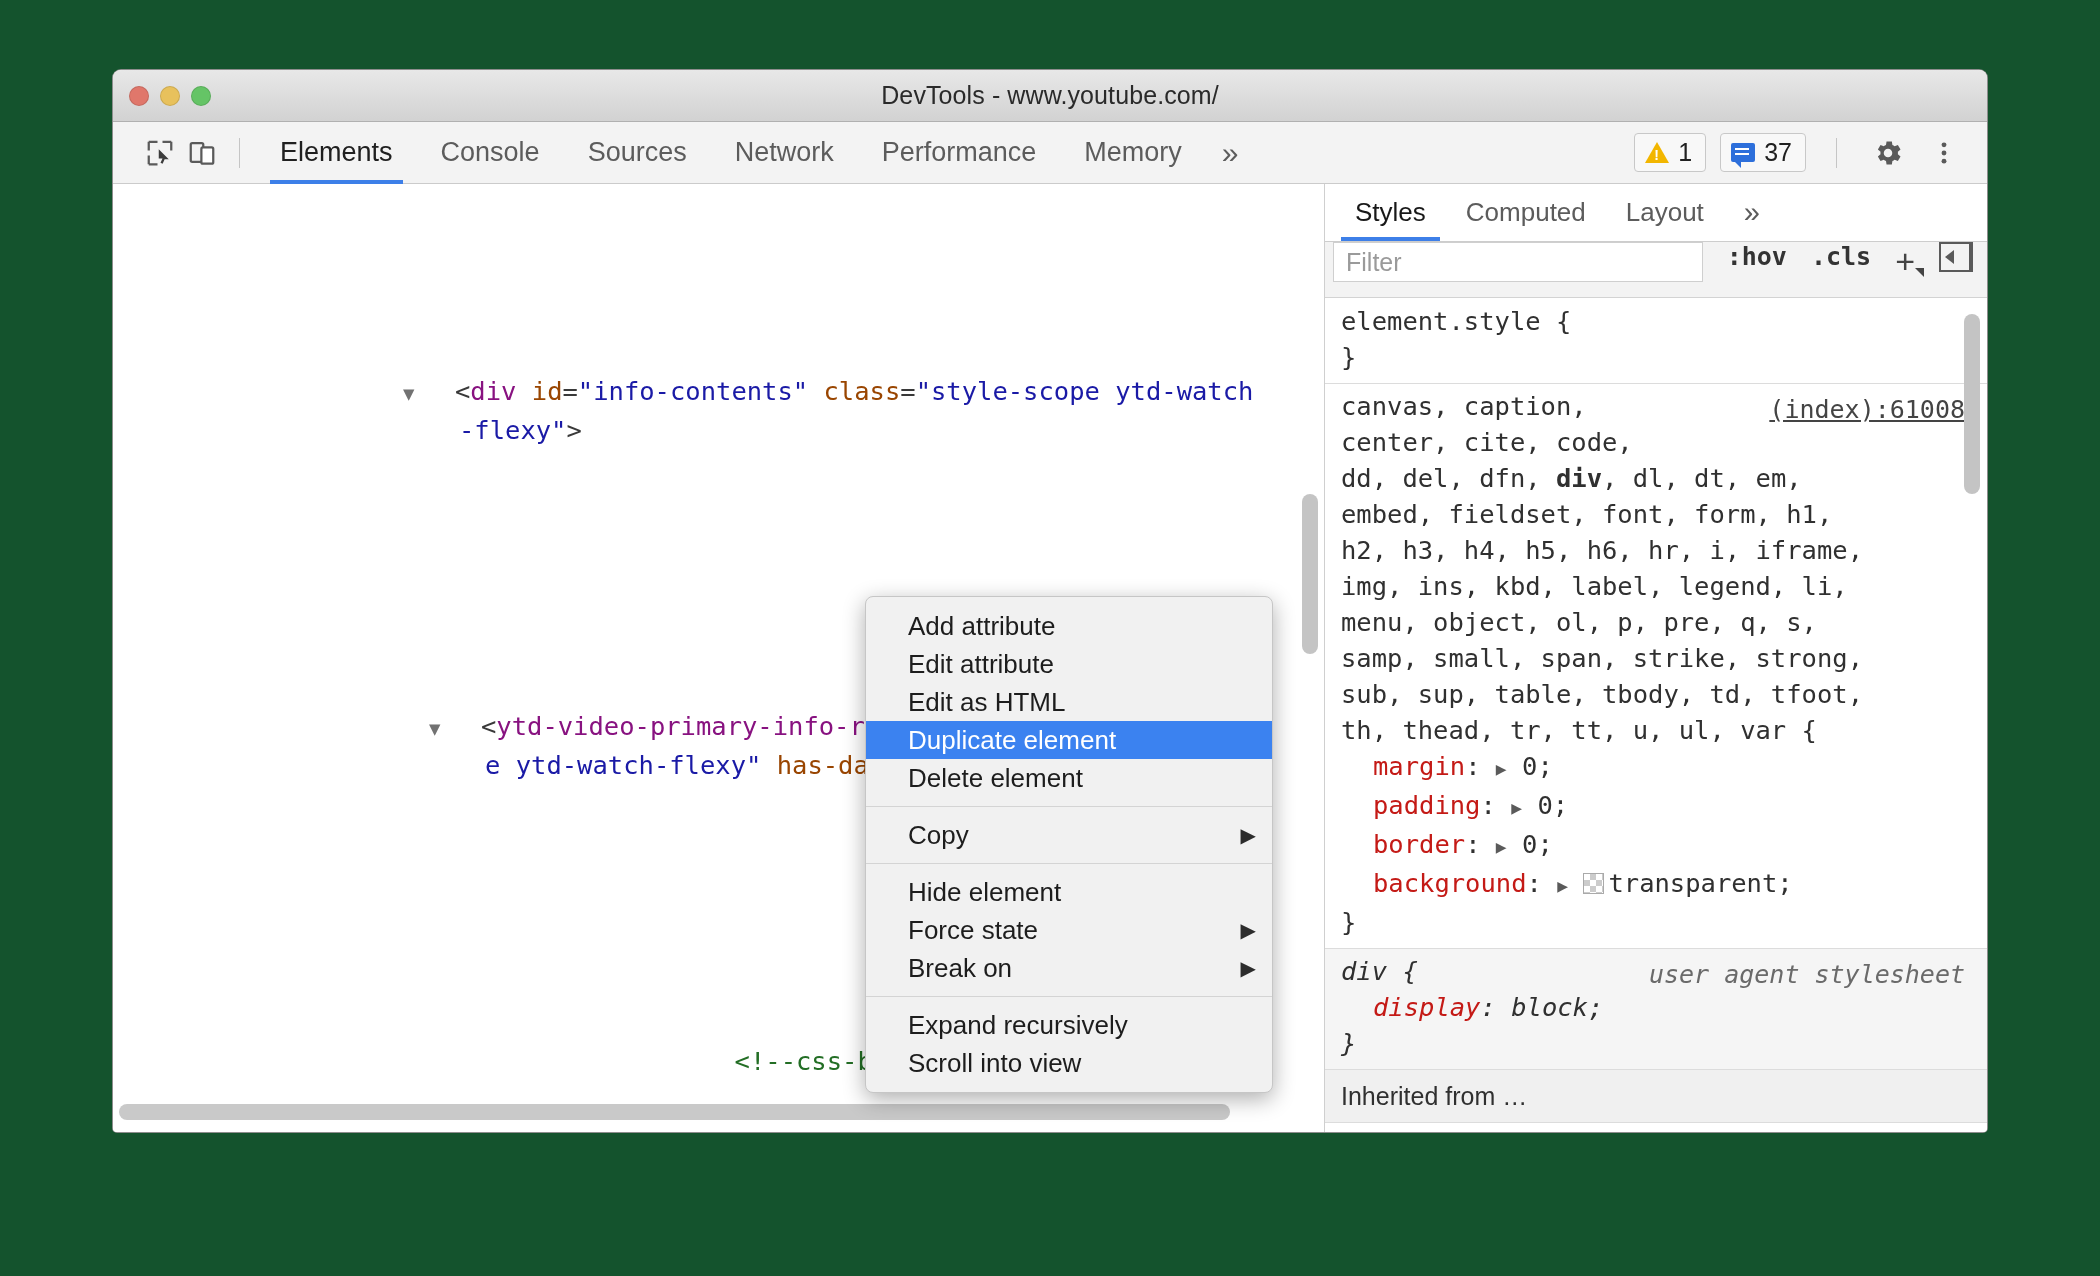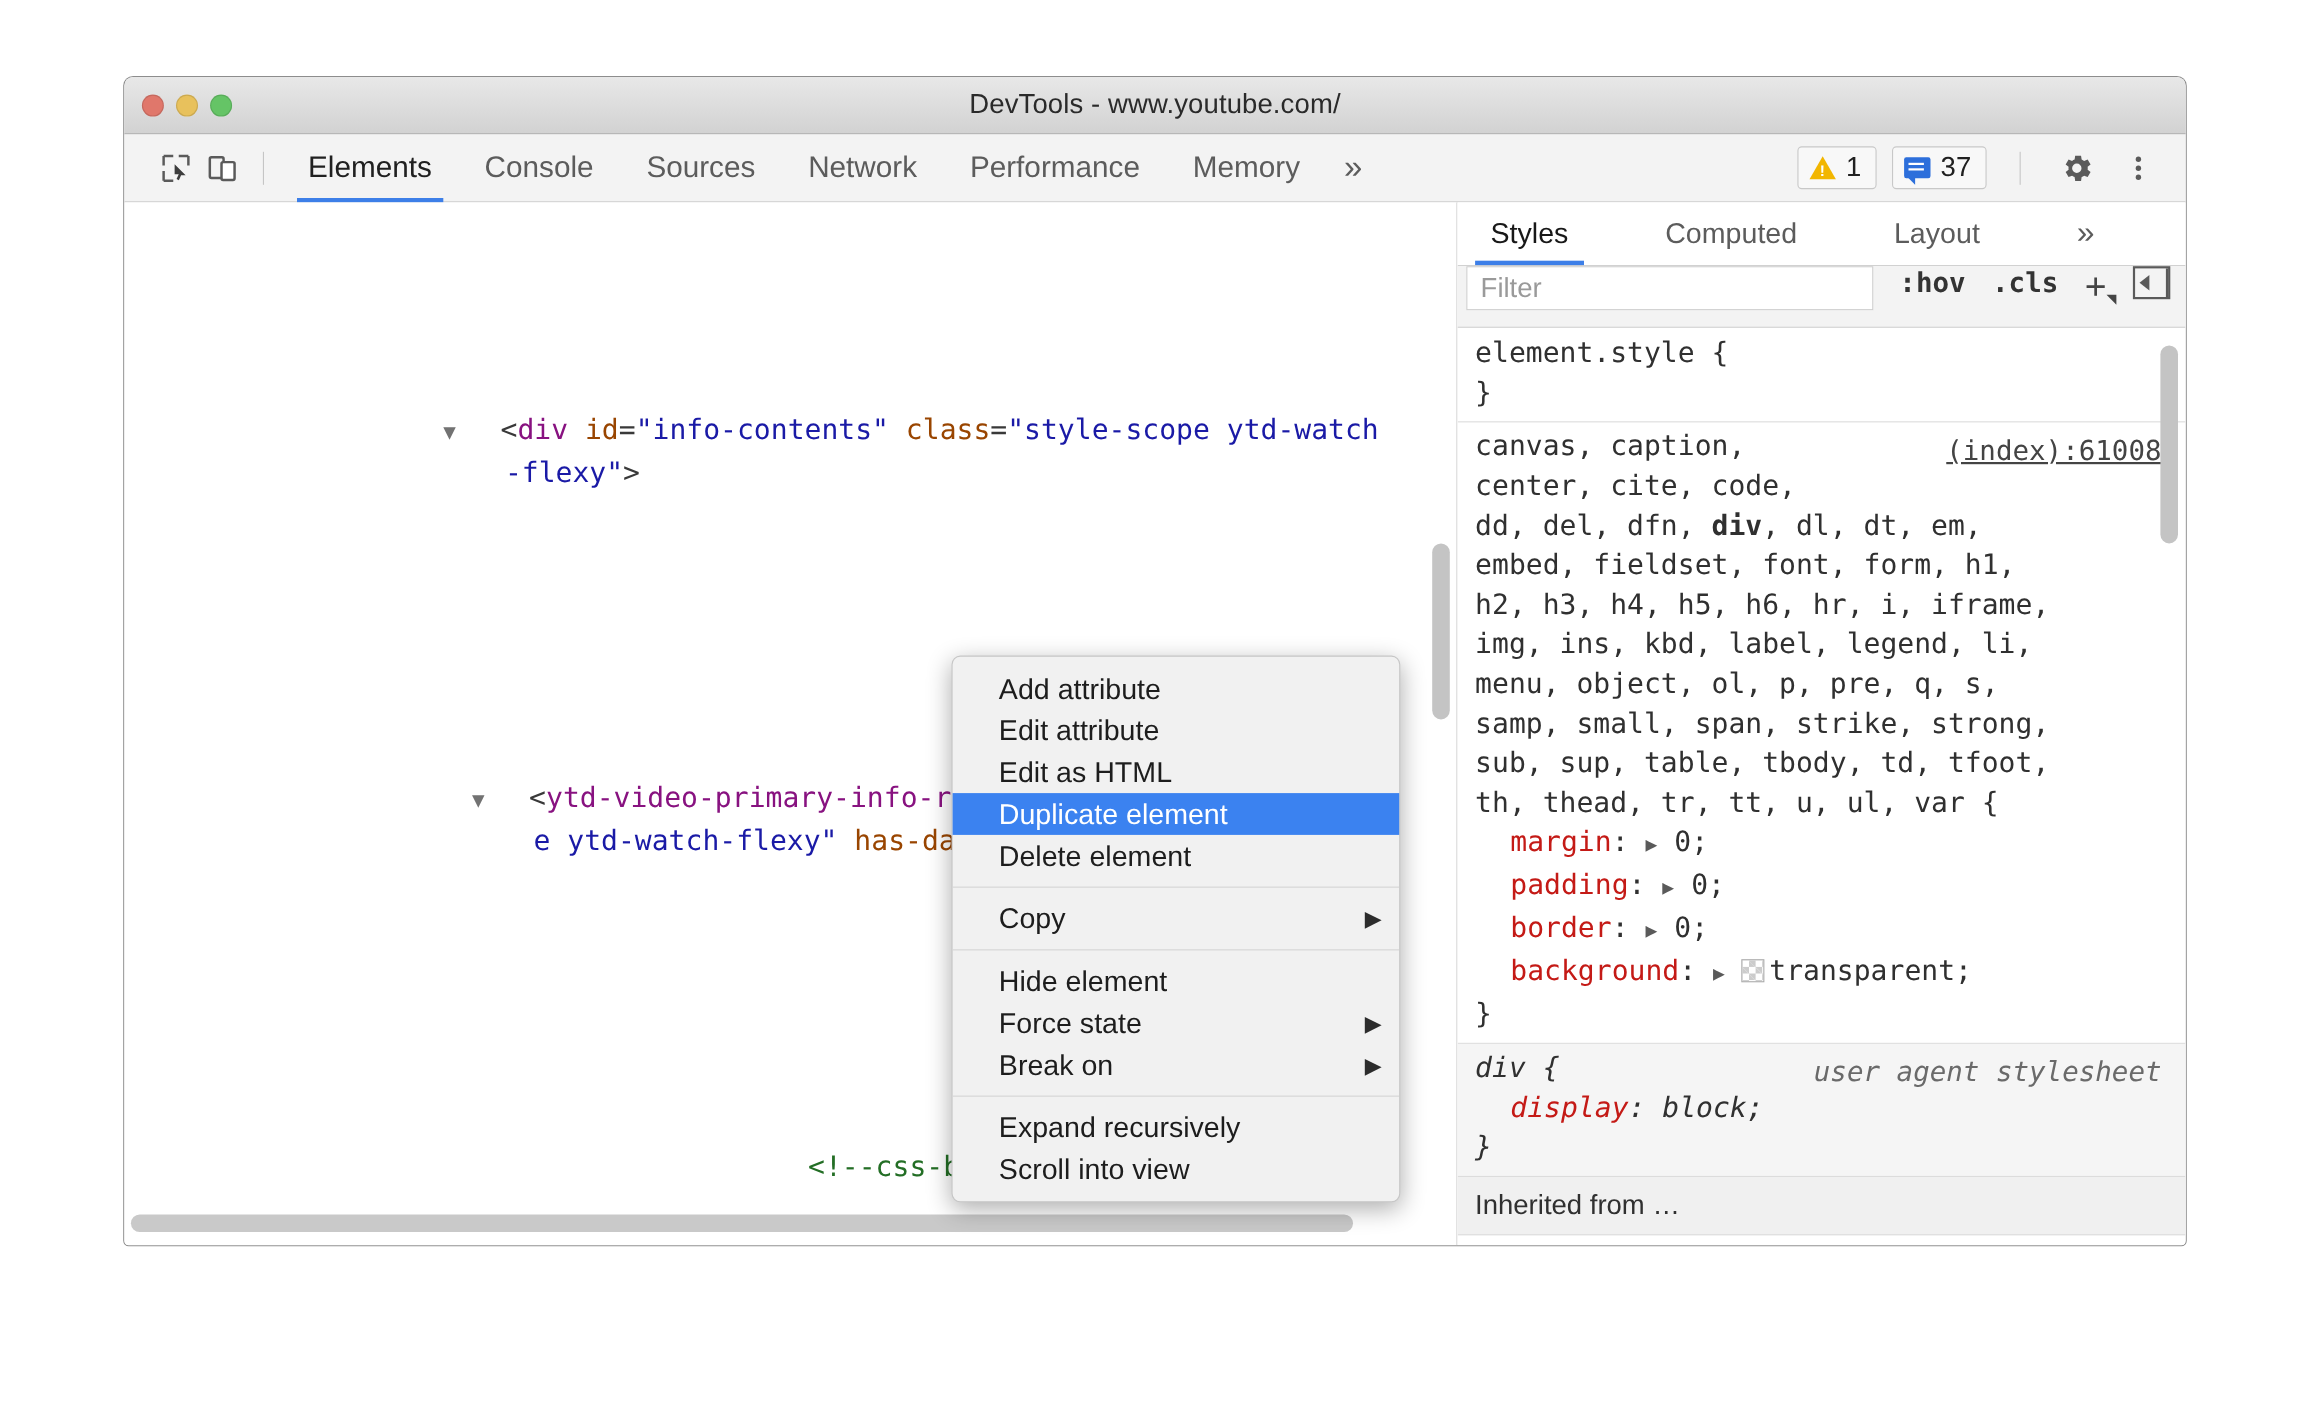--- a/index.html
+++ b/index.html
@@ -3,21 +3,21 @@
 <meta charset="utf-8">
 <style>
   * { box-sizing: border-box; }
   html, body {
     margin: 0; padding: 0;
     width: 2100px; height: 1276px;
     background: #000;
     font-family: "Liberation Sans", sans-serif;
     overflow: hidden;
   }
-  #root { position: relative; width: 2100px; height: 1276px; background: #ffffff; }
+  #root { position: relative; width: 2100px; height: 1276px; background: #14532d; }
 
   
   .window {
     position: absolute;
     left: 113px; top: 70px;
     width: 1874px; height: 1062px;
     background: #fff;
     border-radius: 8px 8px 4px 4px;
     overflow: hidden;
     box-shadow: 0 0 0 1px #8d8d8d;
@@ -135,21 +135,21 @@
     font-size: 26px; color: #1d1d1d;
     cursor: pointer; white-space: nowrap;
   }
   .ctxitem.hi { background: #3b82f0; color: #fff; }
   .ctxarrow { margin-left: auto; font-size: 20px; color: #2c2c2c; }
   .ctxsep { height: 1px; background: #d4d4d4; margin: 9px 0; }
 
   
   .st-tabs {
     height: 58px; display: flex; align-items: stretch;
-    border-bottom: 1px solid #cdcdcd; background: #fff; padding-left: 10px; gap: 48px;
+    border-bottom: 1px solid #cdcdcd; background: #fff; padding-left: 10px;
   }
   .st-tab {
     position: relative; display: flex; align-items: center;
     padding: 0 20px; font-size: 26px; color: #5c5c5c; cursor: pointer;
   }
   .st-tab.active { color: #181818; }
   .st-tab.active::after {
     content: ""; position: absolute; left: 6px; right: 6px; bottom: 0; height: 4px; background: #3d7fe8;
   }
   .st-tab.more { font-size: 29px; }

